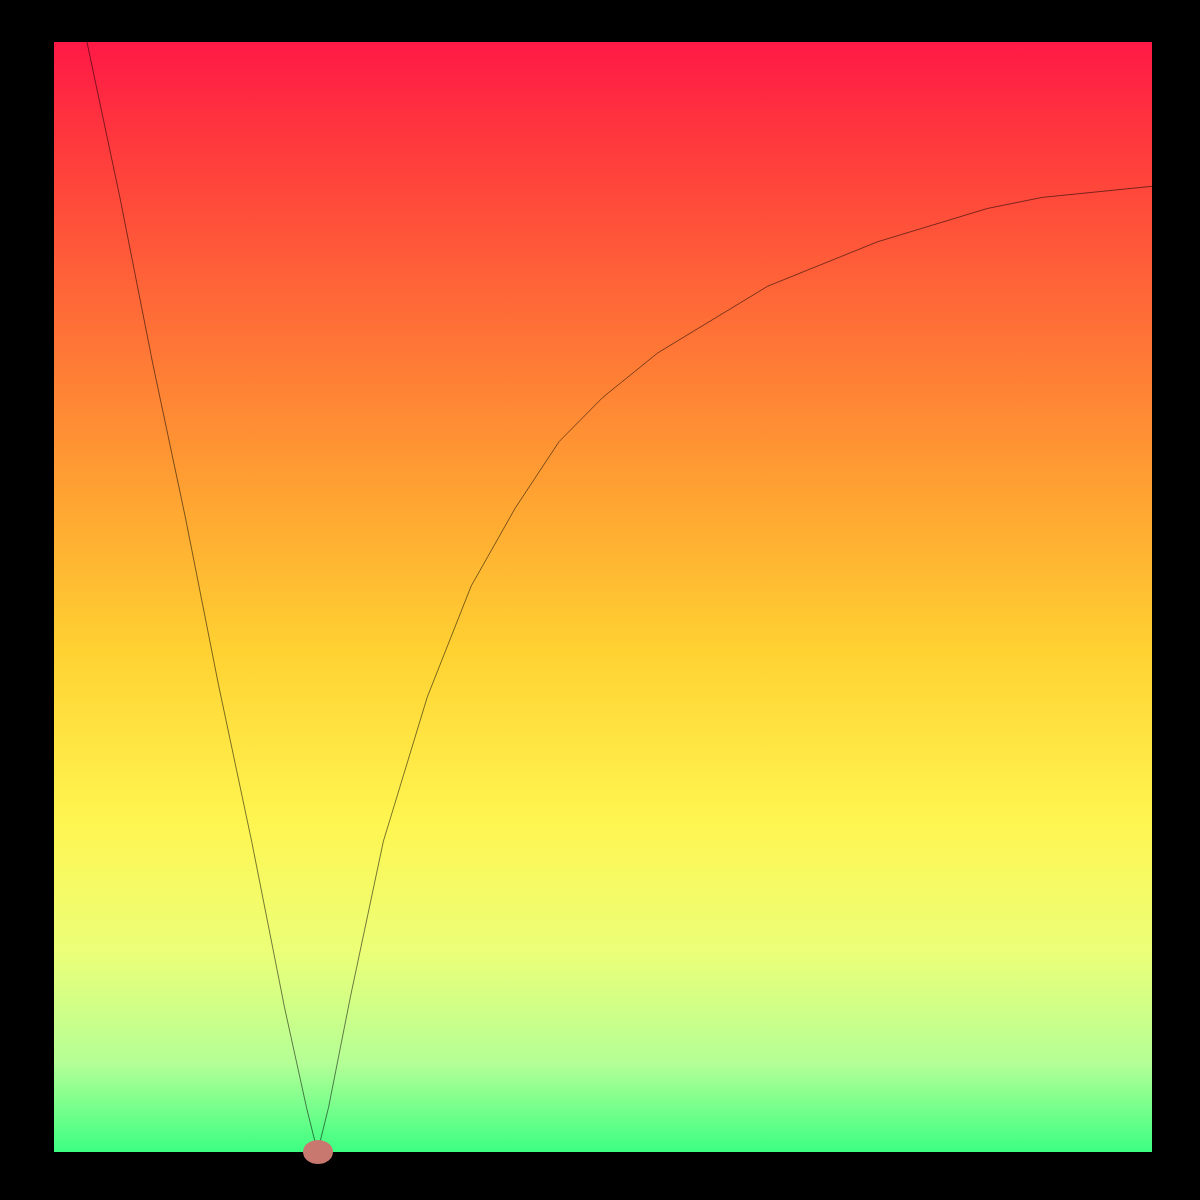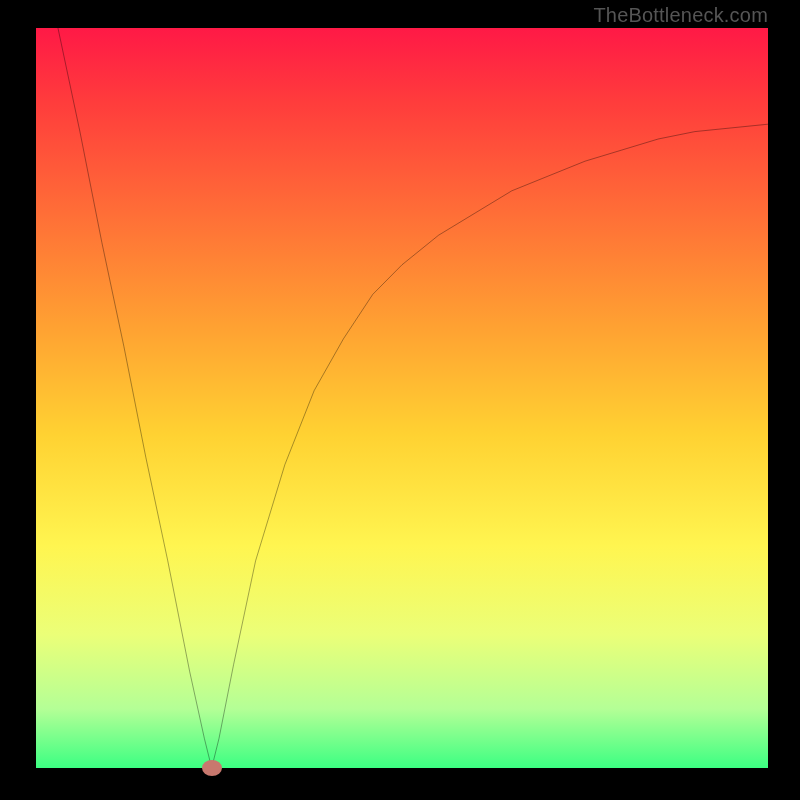--- a/index.html
+++ b/index.html
@@ -55,14 +55,13 @@
 </head>
 <body>
 
 <div class="outer">
   <div class="plot-area" style="left: 36px; top: 28px; width: 732px; height: 740px;">
     <svg class="curve" viewBox="0 0 100 100" preserveAspectRatio="none">
       <path fill="none" stroke="#000" stroke-width="0.35" vector-effect="non-scaling-stroke" d="M3.00 0.00 L6.00 14.00 L9.00 29.00 L12.00 43.00 L15.00 58.00 L18.00 72.00 L21.00 87.00 L23.00 96.00 L24.00 100.00 L25.00 96.00 L27.00 86.00 L30.00 72.00 L34.00 59.00 L38.00 49.00 L42.00 42.00 L46.00 36.00 L50.00 32.00 L55.00 28.00 L60.00 25.00 L65.00 22.00 L70.00 20.00 L75.00 18.00 L80.00 16.50 L85.00 15.00 L90.00 14.00 L95.00 13.50 L100.00 13.00"></path>
     </svg>
     <div class="marker" style="left: 24%; top: 100%; width: 20px; height: 16px; background: rgb(200, 120, 110);"></div>
   </div>
-  <div class="watermark" style="right: 32px;">TheBottleneck.com</div>
 </div>
 
 </body></html>

